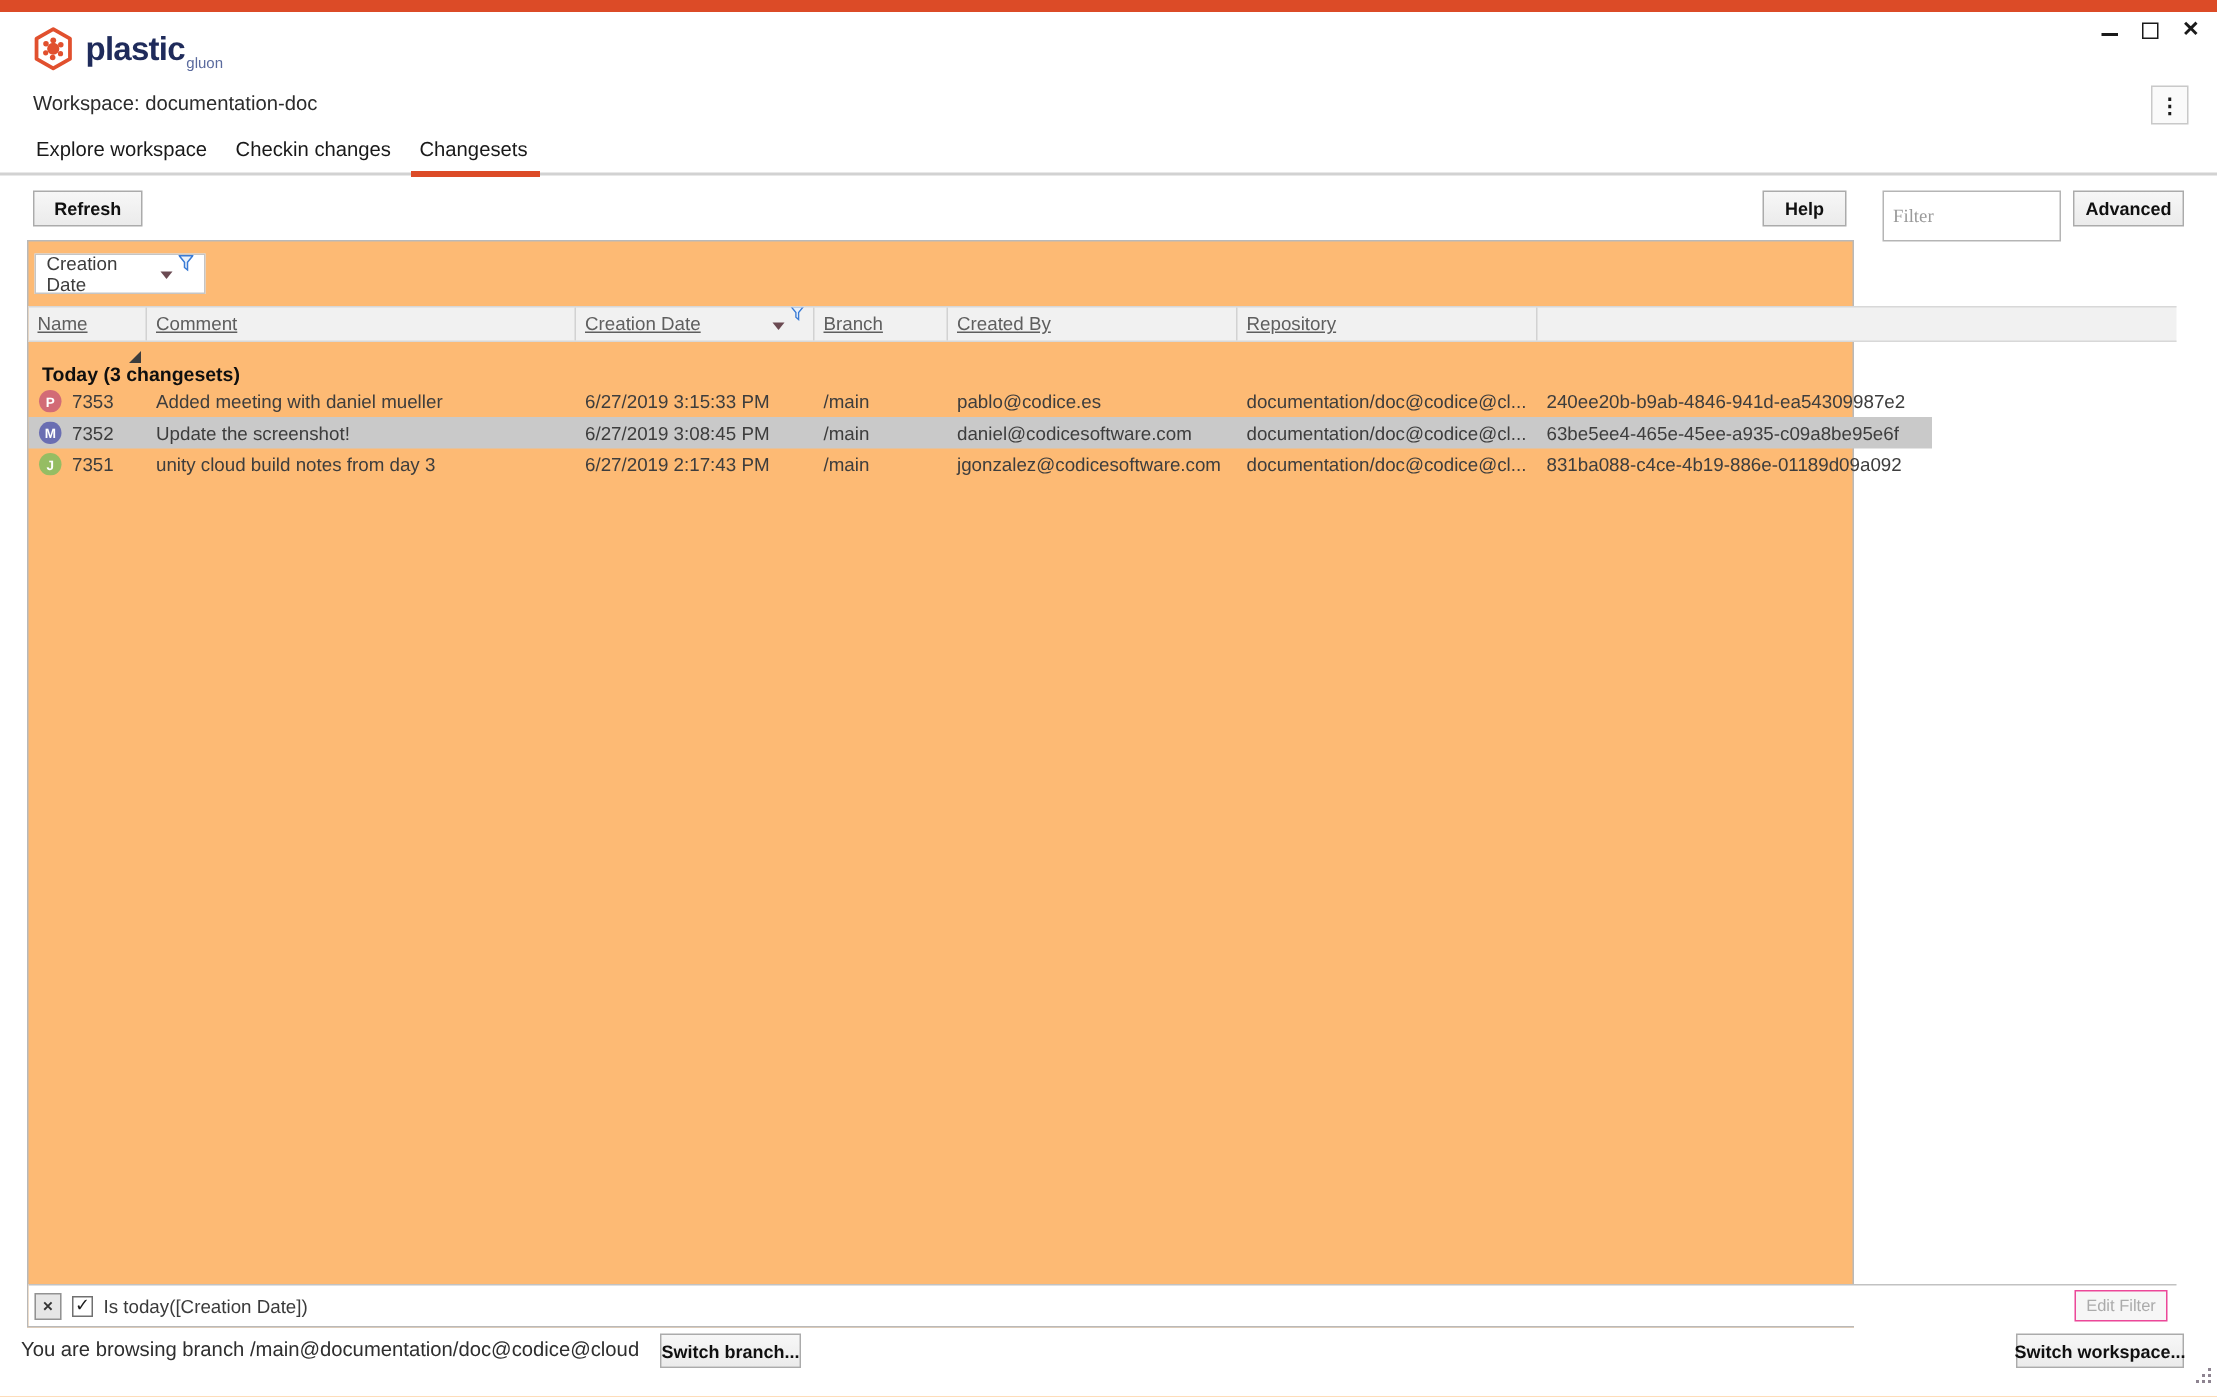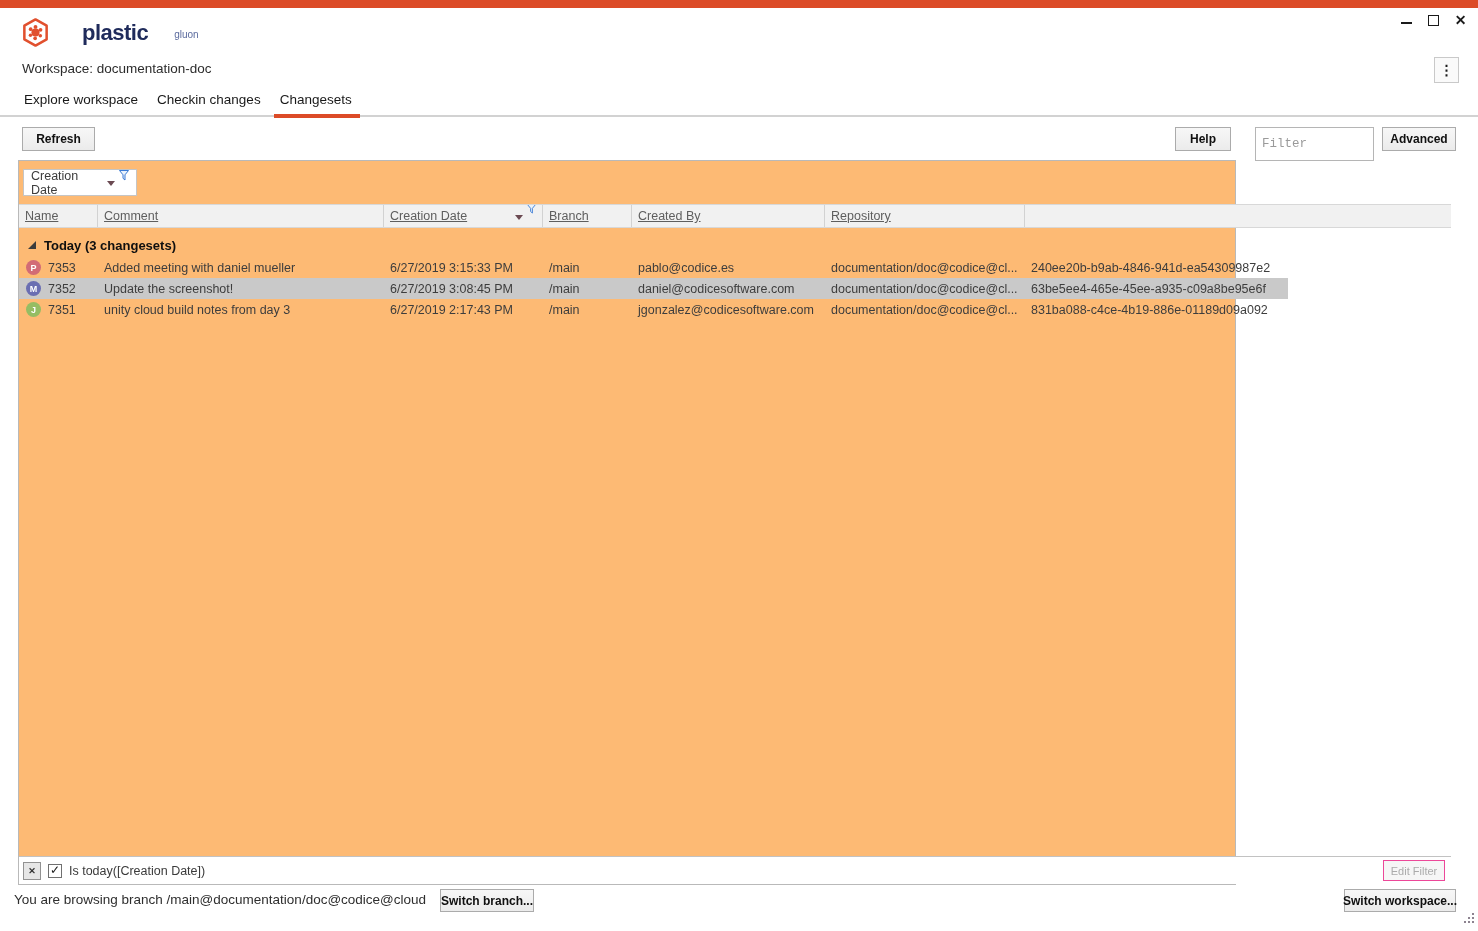--- a/index.html
+++ b/index.html
@@ -16,21 +16,21 @@
   .accent-bar { position:absolute; left:0; top:0; width:1478px; height:8px; background:#dc4b27; }
 
   
   .win-controls { position:absolute; top:8px; right:4px; display:flex; }
   .win-btn { width:27px; height:24px; display:flex; align-items:center; justify-content:center; cursor:default; }
   .ic-min { width:11px; height:2px; background:#1a1a1a; margin-top:6px; }
   .ic-max { width:11px; height:11px; border:1.5px solid #1a1a1a; background:#fff; }
   .ic-close::before { content:"\2715"; font-size:14px; color:#1a1a1a; font-weight:bold; }
 
   
-  .logo { position:absolute; left:20px; top:17px; display:flex; align-items:center;gap:25px; }
+  .logo { position:absolute; left:20px; top:17px; display:flex; align-items:flex-end; }
   .logo svg { display:block; }
   .logo-text { font-size:22px; font-weight:bold; color:#1f2b5b; letter-spacing:-0.5px; margin-left:6px; line-height:30px; }
   .logo-sup { font-size:10px; font-weight:normal; color:#5b6b9e; margin-left:1px; line-height:10px; padding-top:4px; }
 
   
   .workspace-label { position:absolute; left:22px; top:61px; font-size:13.5px; color:#2c2c2c; }
   .kebab-btn { position:absolute; left:1434px; top:57px; width:25px; height:26px; border:1px solid #c9c9c9; background:#fafafa; display:flex; align-items:center; justify-content:center; }
   .kebab-btn::before { content:"\22EE"; font-size:14px; color:#1a1a1a; font-weight:bold; }
 
   
@@ -44,21 +44,21 @@
     position:absolute; height:24px; display:flex; align-items:center; justify-content:center;
     background:linear-gradient(#f7f7f7,#ebebeb); border:1px solid #ababab;
     font-size:12px; font-weight:bold; color:#101010; cursor:default; white-space:nowrap;
   }
   .btn-refresh  { left:22px;   top:127px; width:73px; }
   .btn-help     { left:1175px; top:127px; width:56px; }
   .btn-advanced { left:1382px; top:127px; width:74px; }
   .filter-input {
     position:absolute; left:1255px; top:127px; width:119px; height:24px;
     border:1px solid #b5b5b5; padding:16px 6px; font-size:12.5px; color:#333;
-    font-family:Liberation Mono, monospace; background:#fff;
+    font-family:Liberation Serif, serif; background:#fff;
   }
   .filter-input::placeholder { color:#9a9a9a; }
 
   
   .panel { position:absolute; left:18px; top:160px; width:1218px; height:725px; border:1px solid #b9b9b9; background:#fdba74; }
 
   .groupby-box {
     position:absolute; left:4px; top:8px; height:27px; width:114px;
     border:1px solid #c5c5c5; background:#fff; display:flex; align-items:center; padding:0 7px;
     font-size:12.5px; color:#3c3c3c;
@@ -71,21 +71,21 @@
     position:absolute; left:0; top:43px; width:1432px; height:24px;
     display:grid; grid-template-columns:79px 286px 159px 89px 193px 200px 263px 1fr;
     background:#f1f1f1; border-top:1px solid #d8d8d8; border-bottom:1px solid #d8d8d8;
     font-size:12.5px; color:#5e5e5e;
   }
   .hcell { display:flex; align-items:center; padding:0 6px; border-right:1px solid #d2d2d2; overflow:hidden; white-space:nowrap;text-decoration:underline; }
   .hcell.filler { border-right:none; }
   .hicons { margin-left:auto; display:flex; align-items:center; }
 
   
-  .group-row { position:absolute; left:0; top:73px; height:22px; display:flex; align-items:center; padding-left:9px; }
+  .group-row { position:absolute; left:0; top:73px; height:22px; display:flex; align-items:center; padding-left:9px;flex-direction:column; }
   .expander { width:0; height:0; border-left:8px solid transparent; border-bottom:8px solid #3c3c3c; margin-right:8px; }
   .group-label { font-size:13px; font-weight:bold; color:#0f0f0f; white-space:nowrap; }
 
   
   .grid-row {
     position:absolute; left:0; width:1269px; height:21px;
     display:grid; grid-template-columns:79px 286px 159px 89px 193px 200px 263px;
     align-items:center; font-size:12.5px; color:#3d3d3d; cursor:default;
   }
   .grid-row.selected { background:#c9c9c9; }

